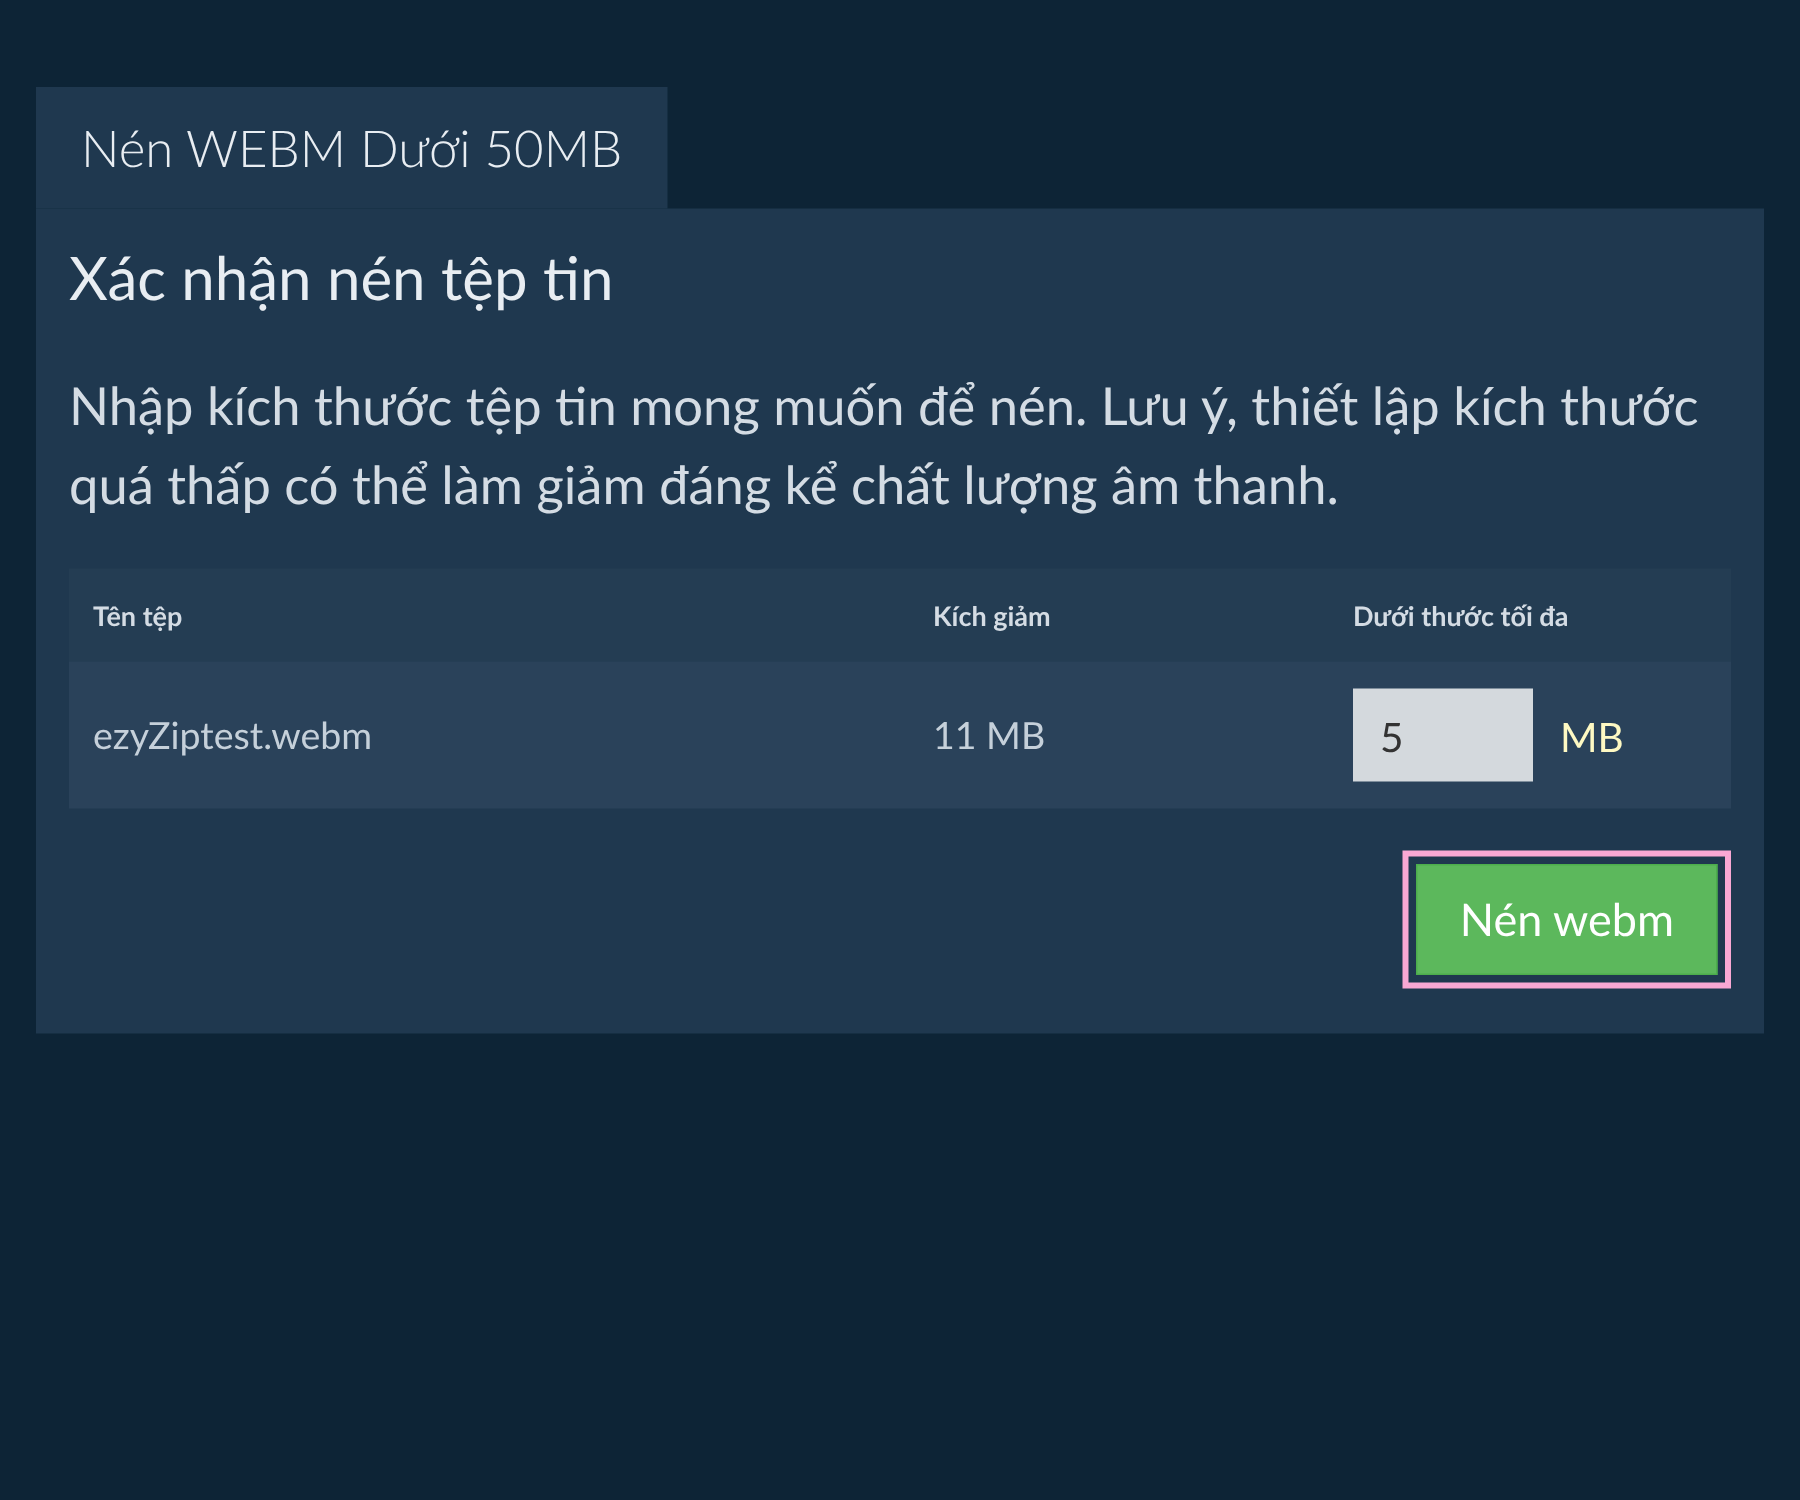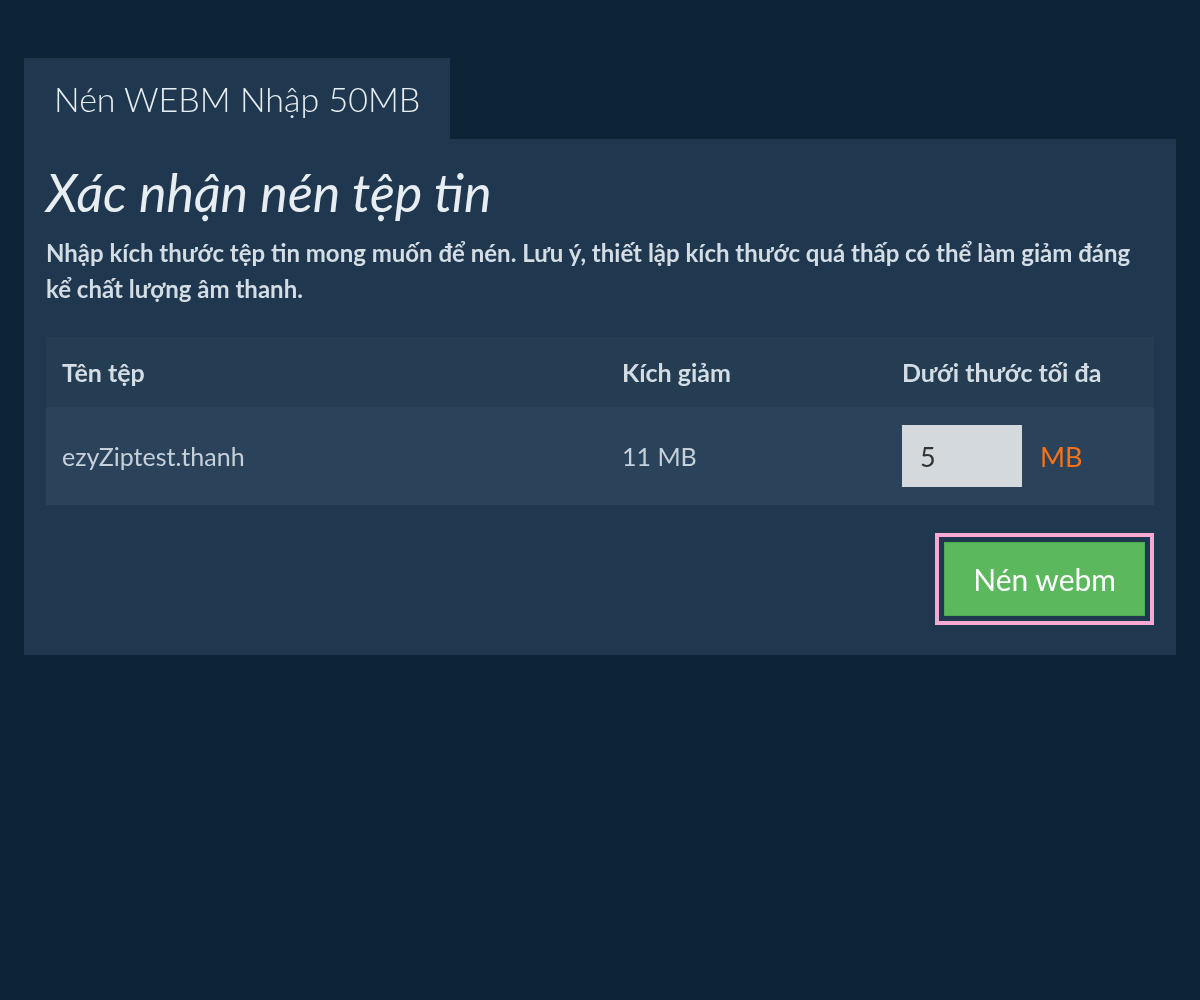--- a/index.html
+++ b/index.html
@@ -29,43 +29,42 @@
       position: relative;
       top: 0;
     }
     .tab-container {
       display: flex;
     }
     .panel-body {
       padding: 22px 22px 30px 22px;
     }
     .heading {
-      font-size: 52px;
+      font-size: 40px;
       font-weight: 400;
       color: #e8edf2;
-      margin-bottom: 12px;
-      font-style: italic;
+      margin-bottom: 35px;
     }
     .description {
-      font-size: 24px;
-      font-weight: 700;
+      font-size: 35px;
+      font-weight: 400;
       line-height: 1.5;
       color: #d4dce4;
       margin-bottom: 30px;
     }
     .table {
       width: 100%;
       border-collapse: collapse;
     }
     .table-header-row {
       background-color: #243d53;
     }
     .table-header-cell {
       text-align: left;
-      font-size: 25px;
+      font-size: 18px;
       font-weight: 700;
       color: #d4dce4;
       padding: 20px 16px;
       vertical-align: top;
     }
     .col-filename {
       width: 560px;
     }
     .col-size {
       width: 280px;
@@ -93,21 +92,21 @@
       height: 62px;
       background-color: #d4d9dd;
       border: none;
       font-size: 27px;
       color: #333;
       padding: 0 18px;
       font-family: inherit;
     }
     .size-unit {
       font-size: 27px;
-      color: #f97316;
+      color: #fef9c3;
     }
     .button-row {
       display: flex;
       justify-content: flex-end;
       margin-top: 28px;
     }
     .compress-button-wrapper {
       border: 4px solid #f9a8d4;
       padding: 5px;
       display: inline-block;
@@ -121,40 +120,40 @@
       padding: 18px 28px;
       cursor: pointer;
       font-family: inherit;
     }
   </style>
 </head>
 <body>
 
 <div class="tab-container">
   <div class="tab">
-    <span>Nén WEBM Nhập 50MB</span>
+    <span>Nén WEBM Dưới 50MB</span>
   </div>
 </div>
 
 <div class="panel">
   <div class="panel-body">
     <h2 class="heading">Xác nhận nén tệp tin</h2>
     <p class="description">Nhập kích thước tệp tin mong muốn để nén. Lưu ý, thiết lập kích thước quá thấp có thể làm giảm đáng kể chất lượng âm thanh.</p>
 
     <table class="table">
       <thead>
         <tr class="table-header-row">
           <th class="table-header-cell col-filename">Tên tệp</th>
           <th class="table-header-cell col-size">Kích giảm</th>
           <th class="table-header-cell col-maxsize">Dưới thước tối đa</th>
         </tr>
       </thead>
       <tbody>
         <tr class="table-data-row">
-          <td class="table-data-cell">ezyZiptest.thanh</td>
+          <td class="table-data-cell">ezyZiptest.webm</td>
           <td class="table-data-cell">11 MB</td>
           <td class="table-data-cell">
             <div class="size-input-wrapper">
               <input type="text" class="size-input" value="5" style="">
               <span class="size-unit">MB</span>
             </div>
           </td>
         </tr>
       </tbody>
     </table>

